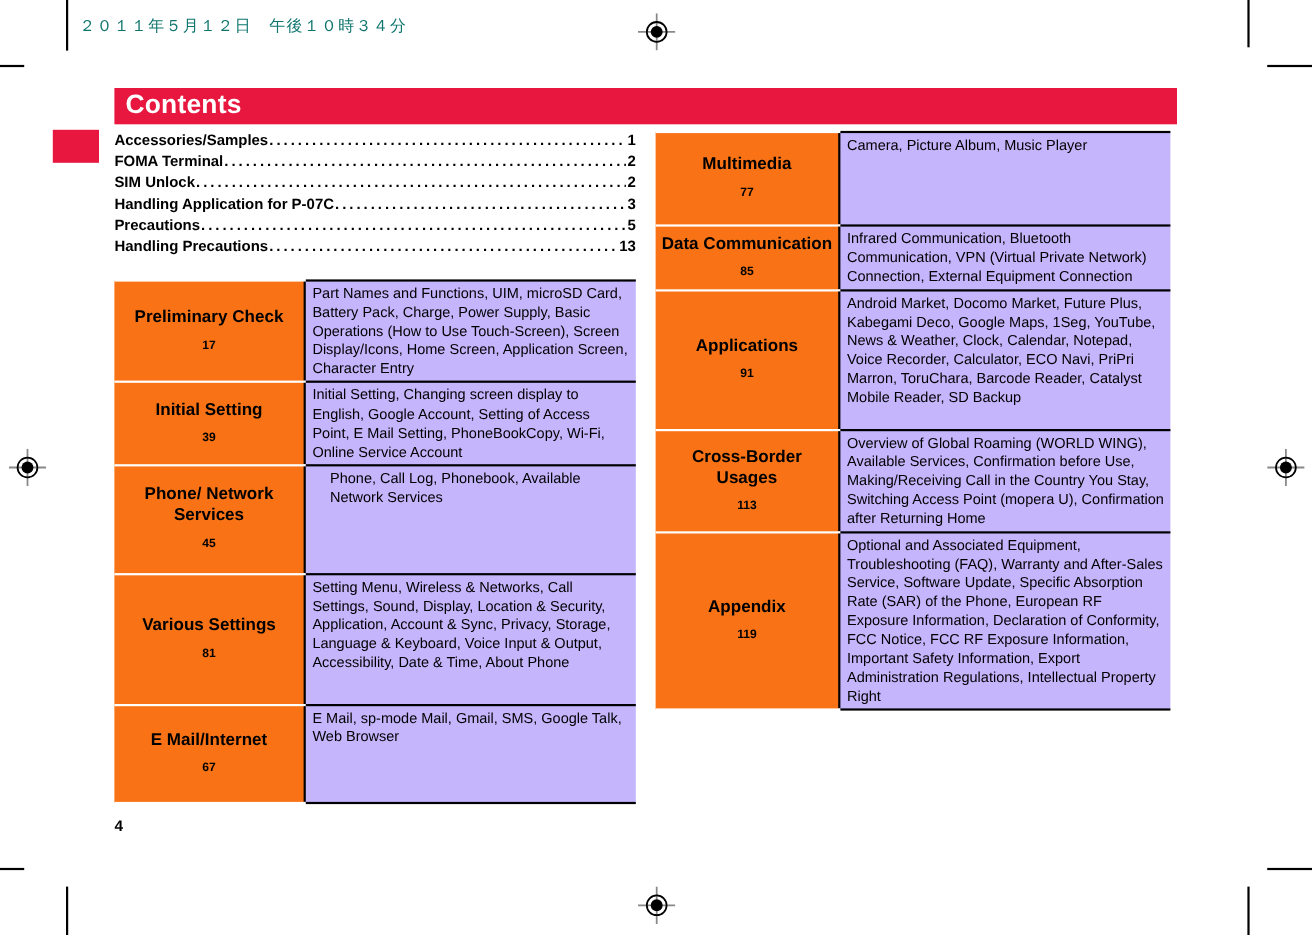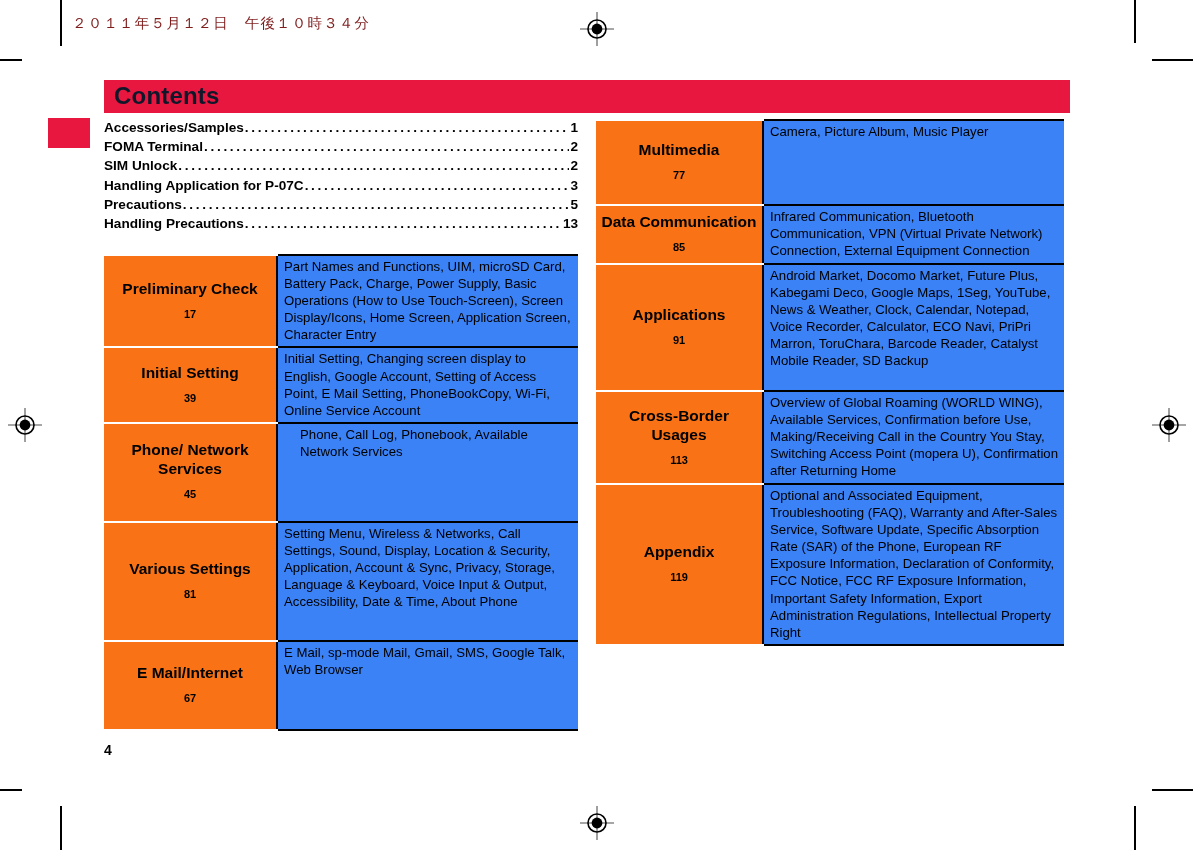--- a/index.html
+++ b/index.html
@@ -22,21 +22,21 @@
   .reg-mark { position: absolute; width: 34px; height: 34px; }
 
   
   .running-head {
     position: absolute;
     left: 72px;
     top: 14px;
     font-family: "DejaVu Sans", sans-serif;
     font-size: 14.5px;
     letter-spacing: 1.2px;
-    color: #7f1d1d;
+    color: #0f766e;
     white-space: pre;
   }
 
   
   .page {
     position: absolute;
     left: 0;
     top: 0;
     width: 1193px;
     height: 850px;
@@ -58,21 +58,21 @@
     width: 966px;
     height: 33px;
     background: #e8173f;
   }
   .contents-banner .banner-title {
     position: absolute;
     left: 10px;
     top: 2px;
     font-size: 24px;
     font-weight: bold;
-    color: #0f172a;
+    color: #ffffff;
     letter-spacing: 0.2px;
   }
 
   
   .toc-list {
     position: absolute;
     left: 104px;
     top: 118px;
     width: 474px;
     text-align: center;
@@ -131,21 +131,21 @@
     display: block;
     margin-top: 7px;
     font-size: 11px;
     font-weight: bold;
   }
   .chap-table .cell-desc {
     font-size: 13.2px;
     line-height: 17.1px;
     padding: 2px 5px 3px 6px;
     border-left: 2px solid #000;
-    background: #3b82f6;
+    background: #c4b5fd;
   }
 
   .page-number {
     position: absolute;
     left: 104px;
     top: 742px;
     font-size: 14px;
     font-weight: bold;
   }
 </style>

